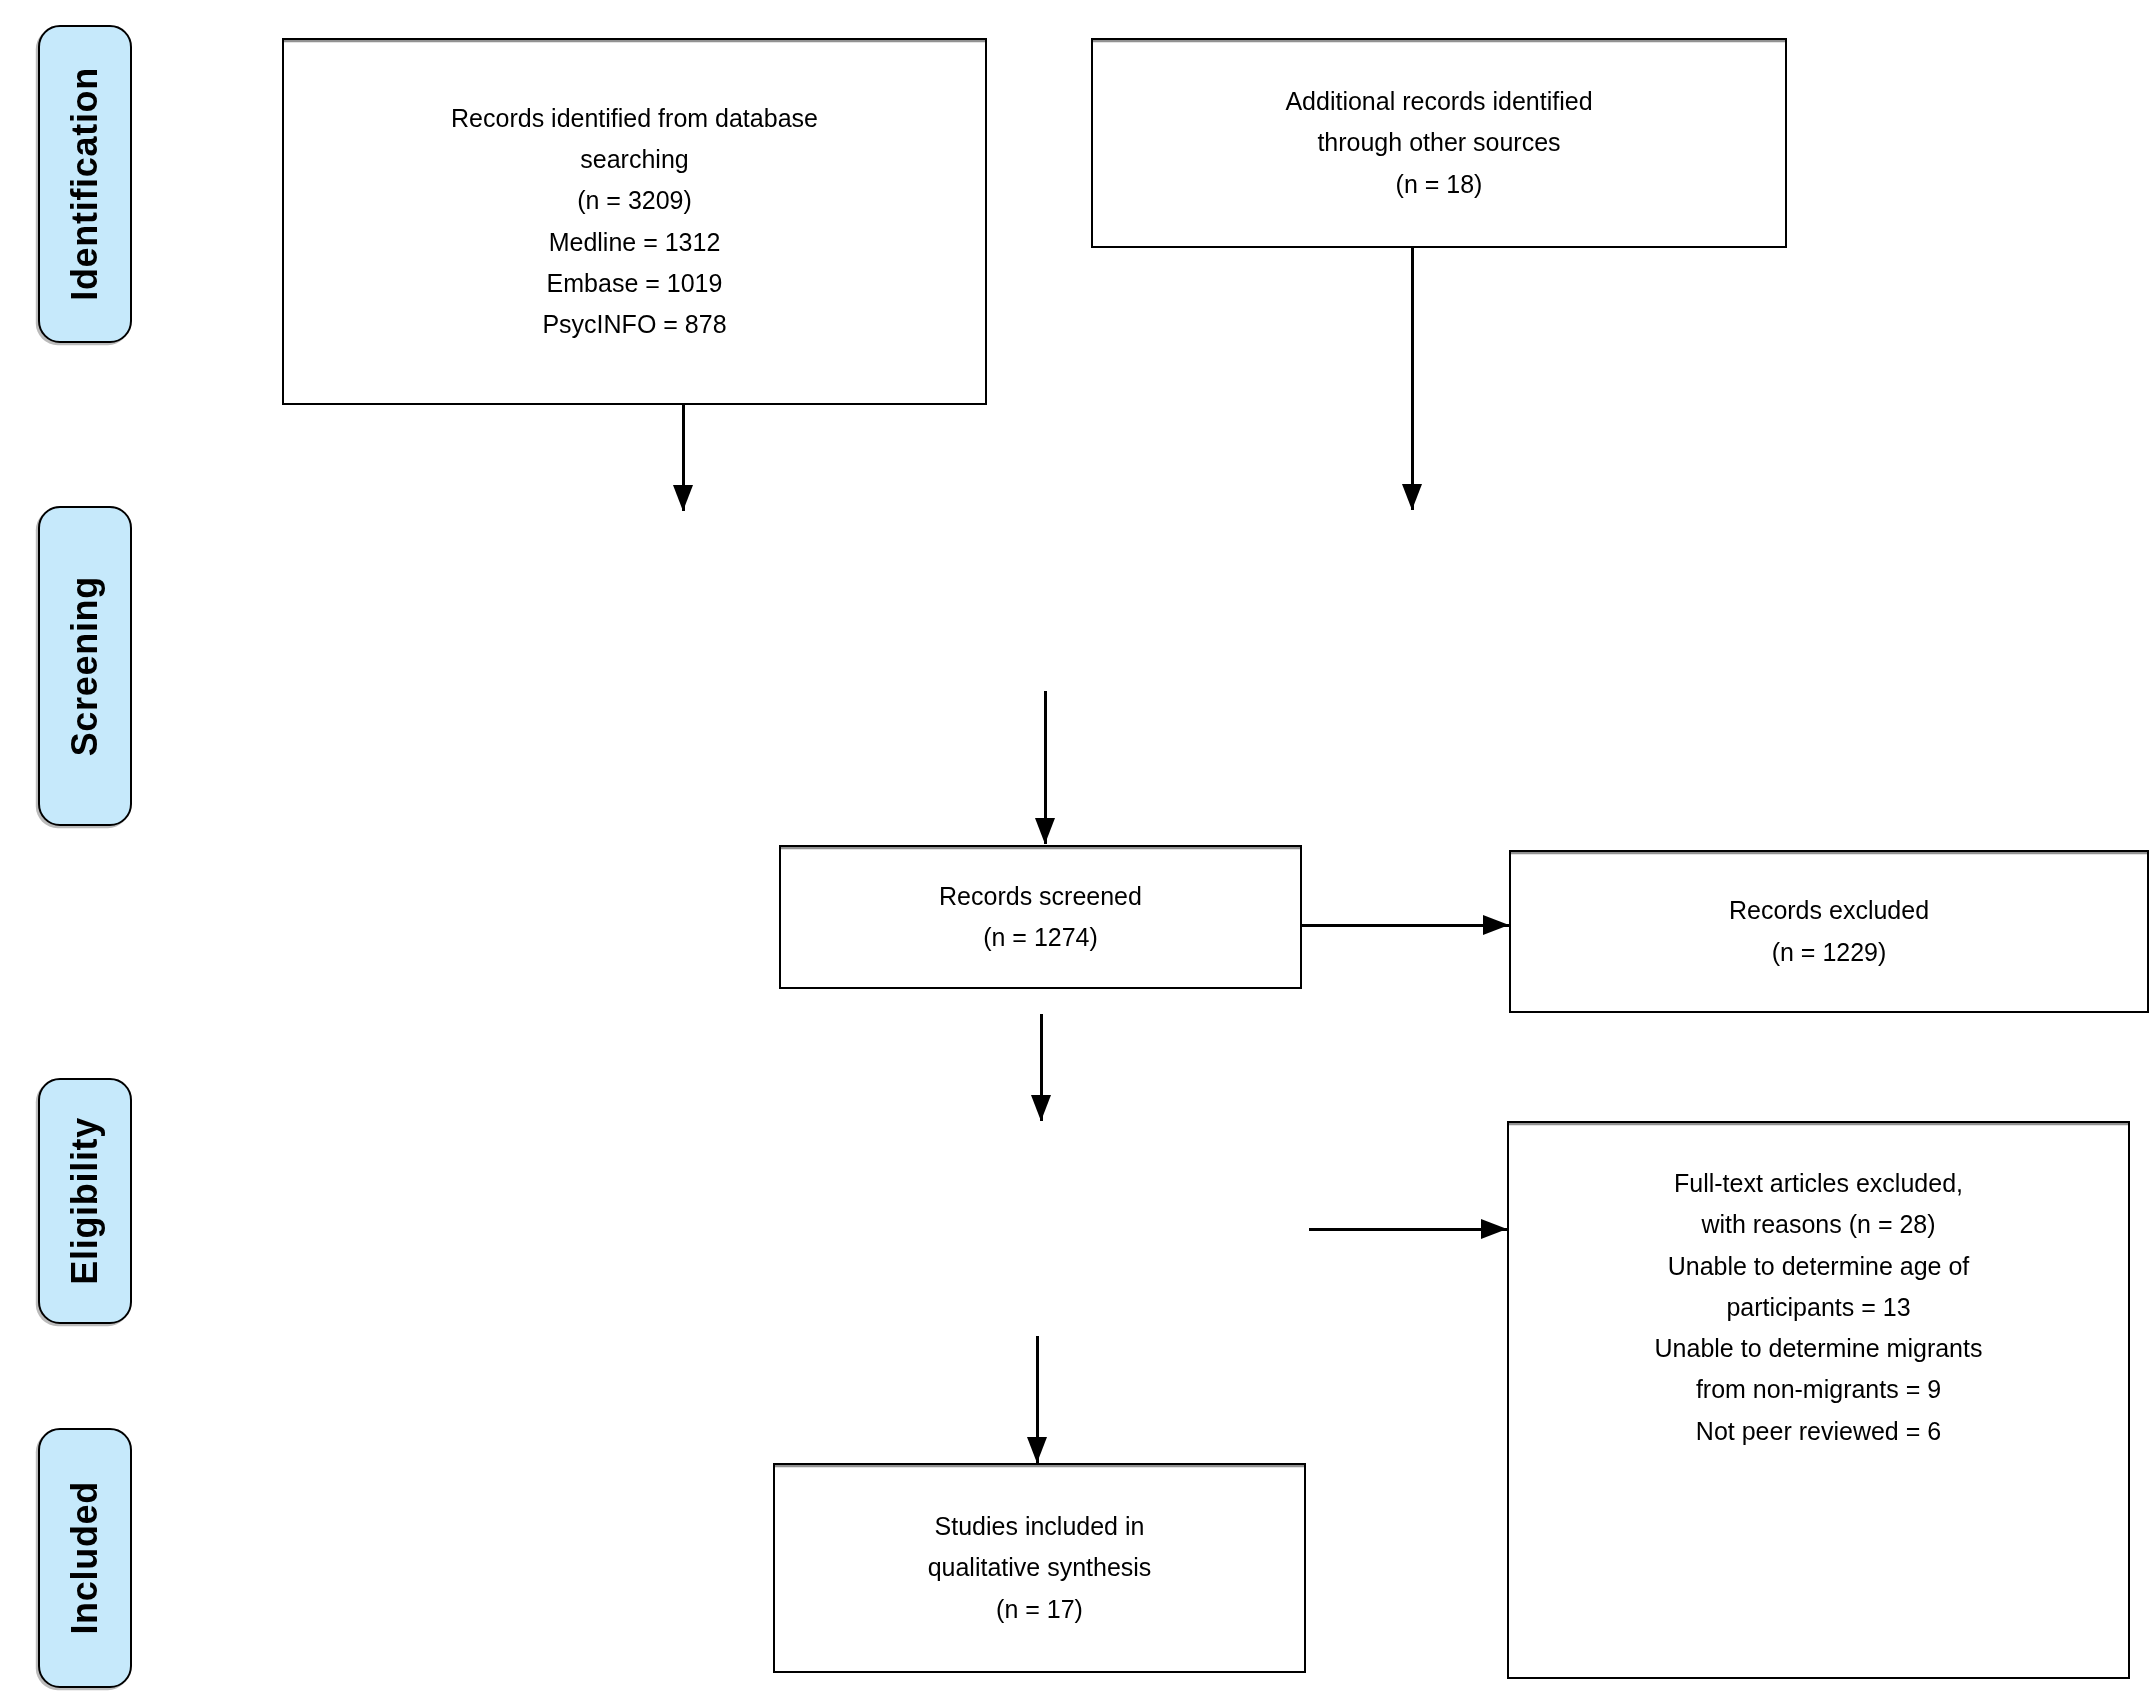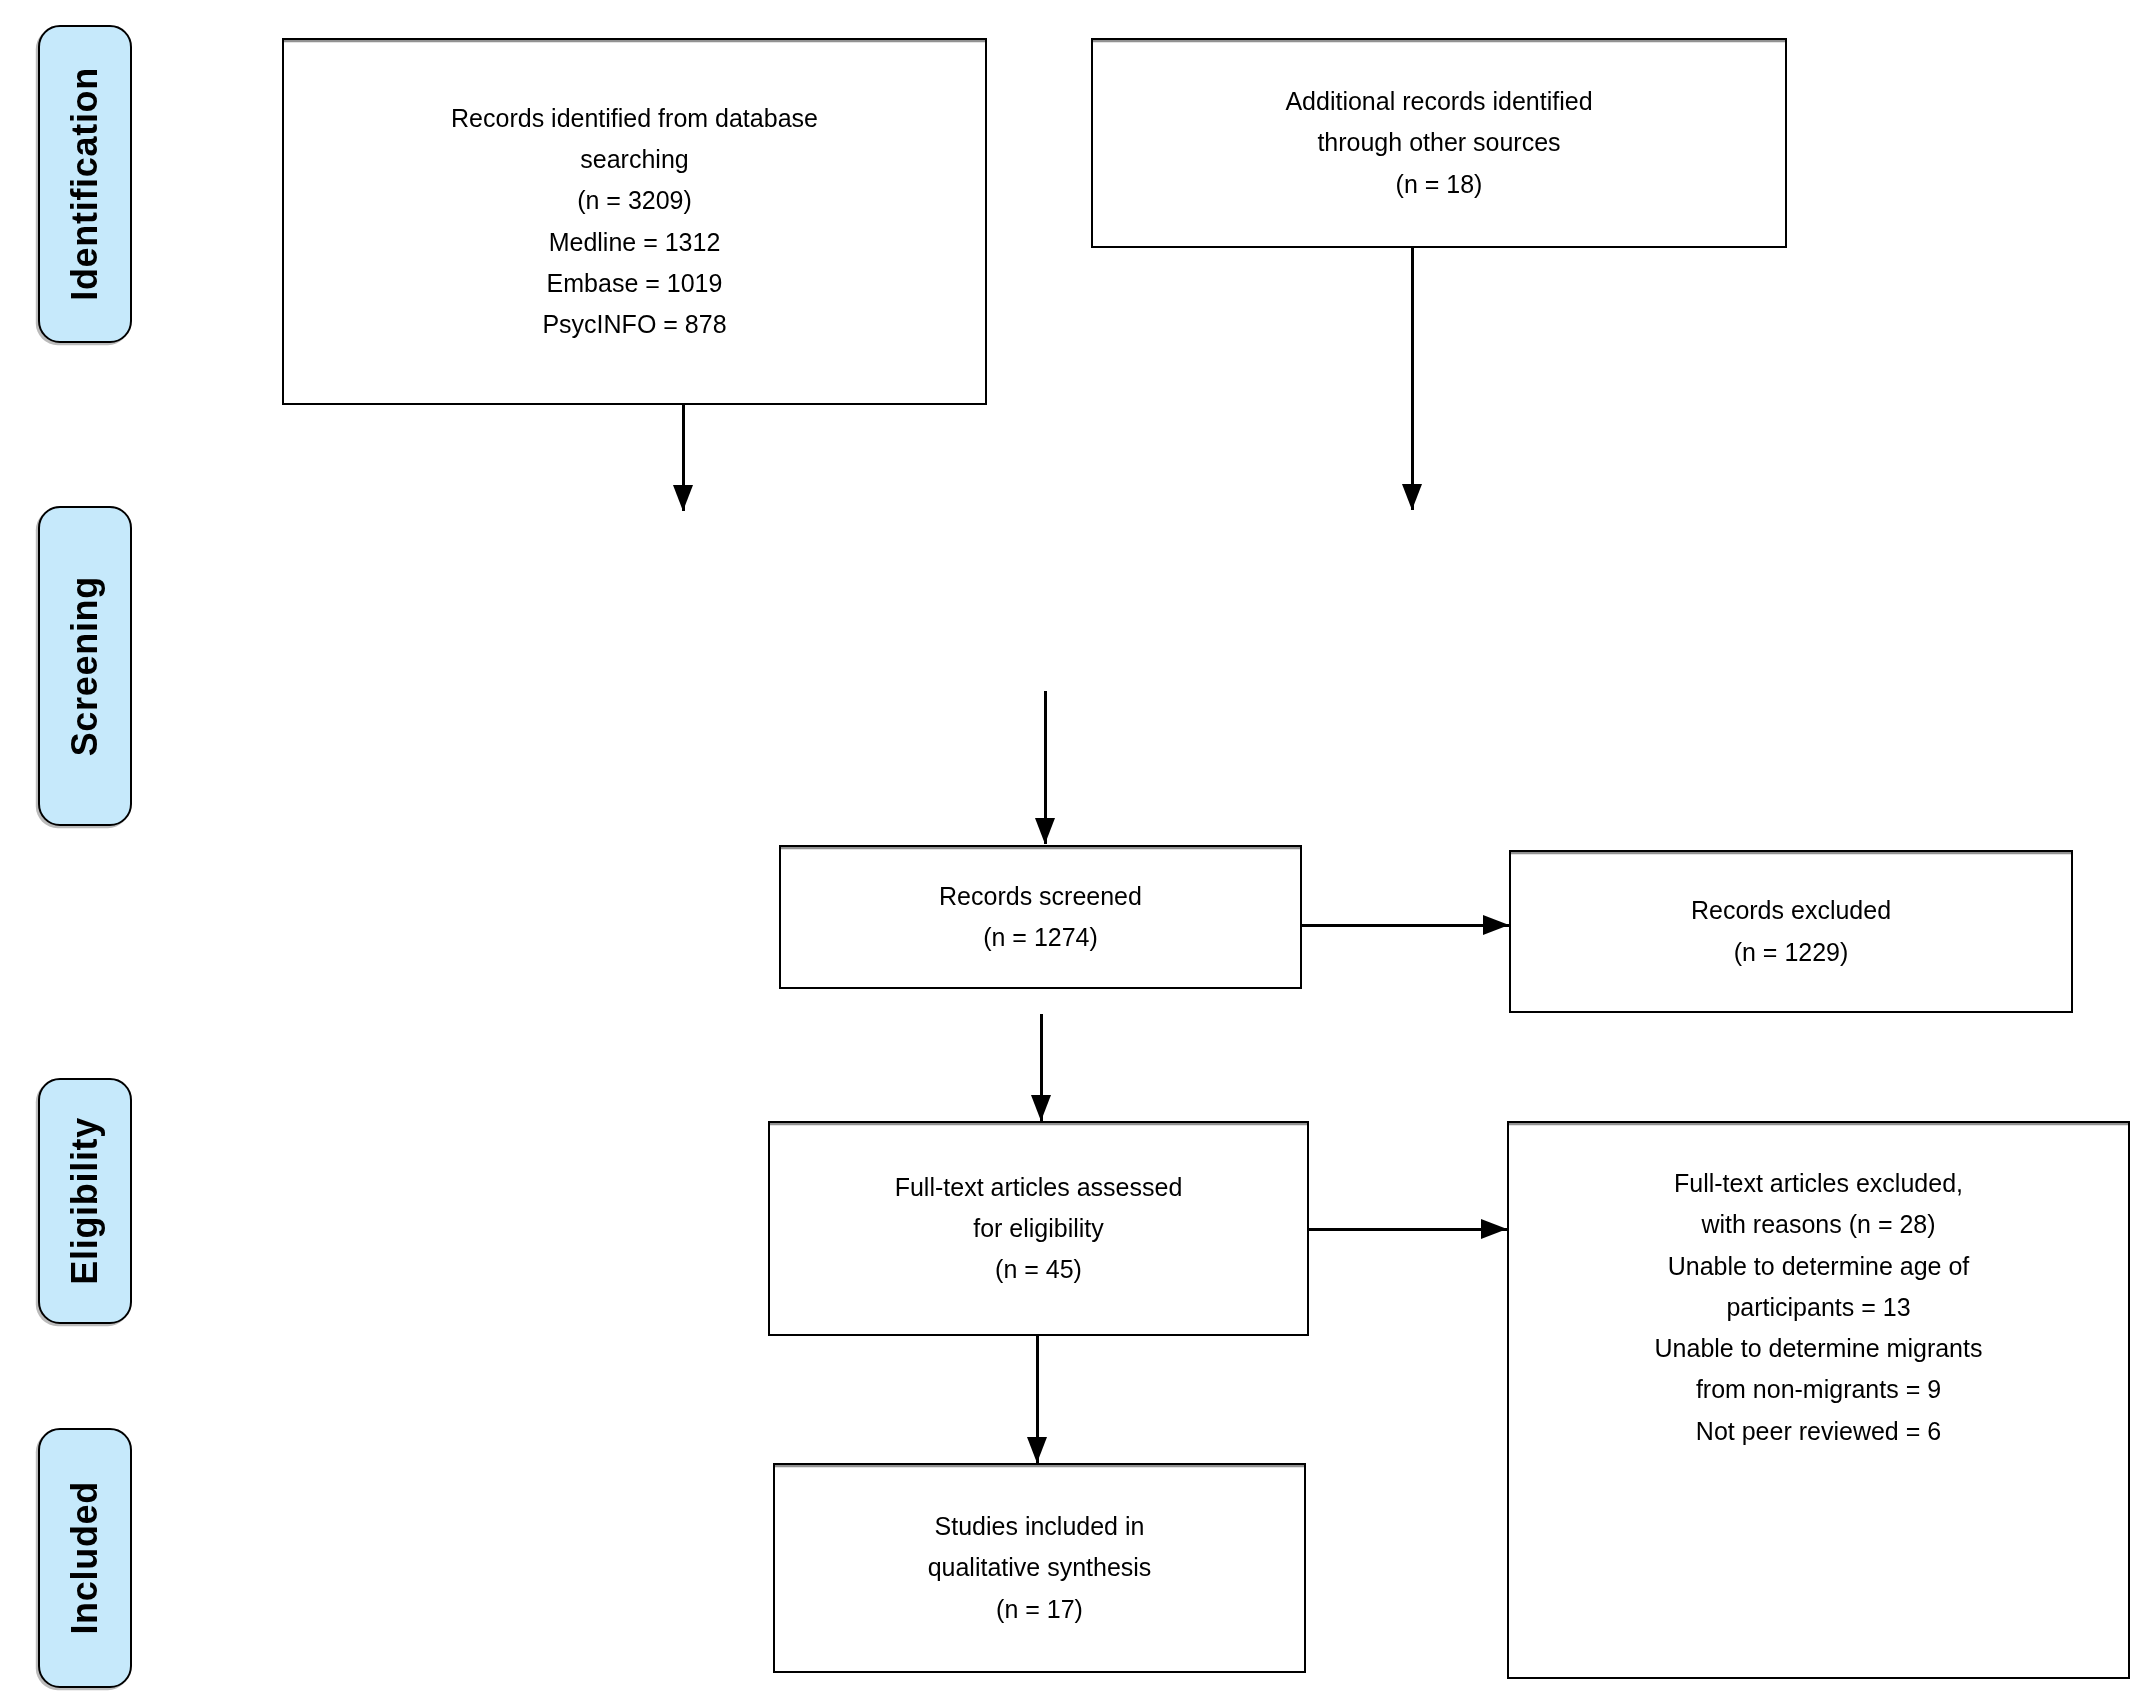--- a/index.html
+++ b/index.html
@@ -129,30 +129,25 @@
       <span class="ln">through other sources</span>
       <span class="ln">(n = 18)</span>
     </div>
 
 
   <div class="fbox" style="left:779px; top:845px; width:523px; height:144px;">
       <span class="ln">Records screened</span>
       <span class="ln">(n = 1274)</span>
     </div>
 
-  <div class="fbox" style="left:1509px; top:850px; width:564px; height:163px;">
+  <div class="fbox" style="left:1509px; top:850px; width:640px; height:163px;">
       <span class="ln">Records excluded</span>
       <span class="ln">(n = 1229)</span>
     </div>
 
-  <div class="fbox" style="left:768px; top:1121px; width:541px; height:215px;">
-      <span class="ln">Full-text articles assessed</span>
-      <span class="ln">for eligibility</span>
-      <span class="ln">(n = 45)</span>
-    </div>
 
   <div class="fbox top-align" style="left:1507px; top:1121px; width:623px; height:558px;">
       <span class="ln">Full-text articles excluded,</span>
       <span class="ln">with reasons (n = 28)</span>
       <span class="ln">Unable to determine age of</span>
       <span class="ln">participants = 13</span>
       <span class="ln">Unable to determine migrants</span>
       <span class="ln">from non-migrants = 9</span>
       <span class="ln">Not peer reviewed = 6</span>
     </div>

